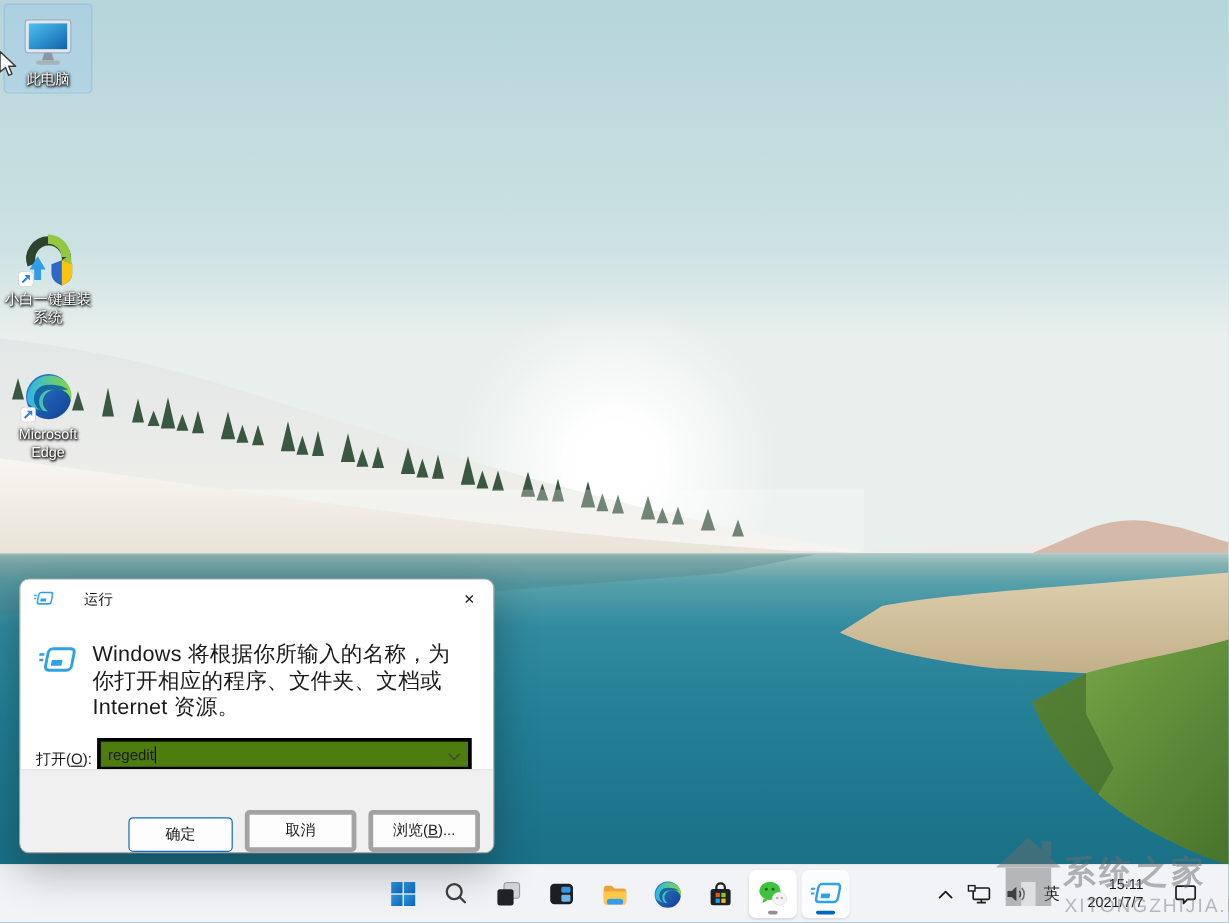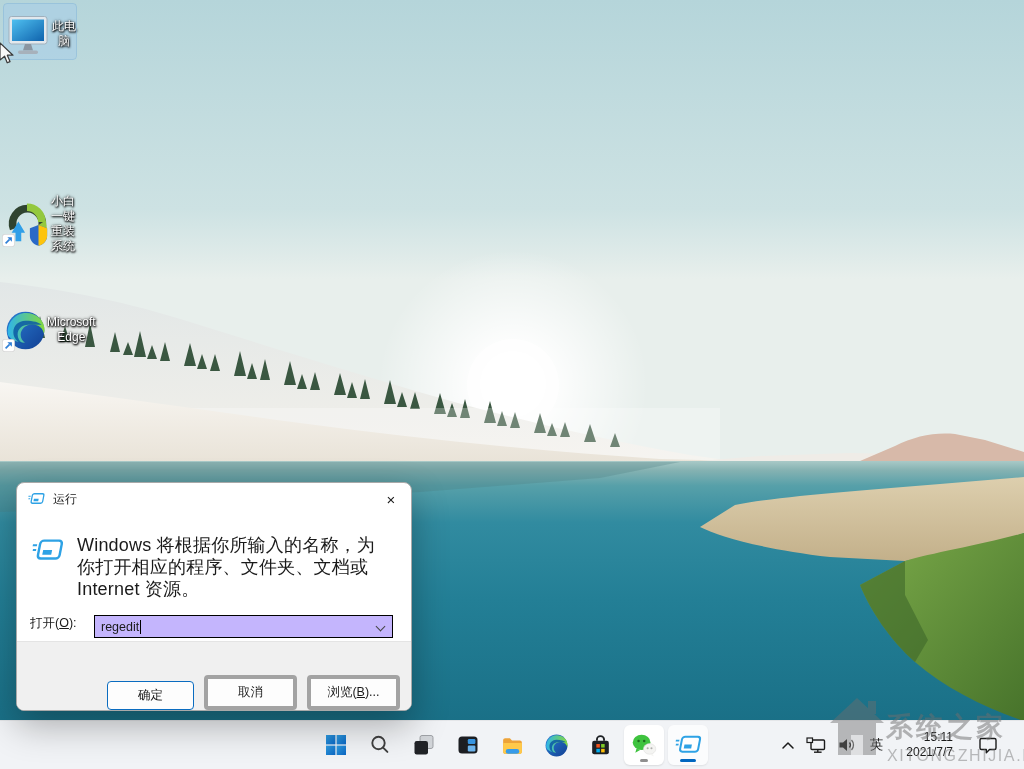--- a/index.html
+++ b/index.html
@@ -3,43 +3,43 @@
 <meta charset="utf-8">
 <style>
   html,body{margin:0;padding:0;}
   .screen{position:relative;width:1024px;height:769px;overflow:hidden;
     font-family:"Liberation Sans","DejaVu Sans",sans-serif;background:#bcd8dc;}
   svg{display:block;}
   .wallpaper{position:absolute;left:0;top:0;z-index:0;}
 
   
   .icon-cell{position:absolute;left:4px;width:72px;padding:4px 0 3px 0;border-radius:3px;
-    display:flex;flex-direction:row;align-items:center;z-index:2;cursor:default;}
+    display:flex;flex-direction:column;align-items:center;z-index:2;cursor:default;}
   .icon-cell.selected{background:rgba(165,205,235,.45);outline:1px solid rgba(130,180,220,.55);}
   .icon-art{position:relative;height:48px;display:flex;align-items:flex-end;justify-content:center;}
   .badge{position:absolute;left:-2px;bottom:0;}
   .icon-label{margin-top:3px;font-size:12px;line-height:15px;color:#fff;text-align:center;max-width:72px;
     text-shadow:0 1px 2px rgba(0,0,0,.95),0 0 3px rgba(0,0,0,.8),1px 1px 2px rgba(0,0,0,.9);}
 
   .cursor{position:absolute;left:-2px;top:42px;z-index:6;}
 
   
   .run-dialog{position:absolute;left:16px;top:482px;width:394px;height:227px;background:#fff;
     border:1px solid #a9a9a9;border-radius:8px;box-shadow:0 14px 36px rgba(0,0,0,.30);
     z-index:30;overflow:hidden;color:#1a1a1a;}
-  .rd-titlebar{height:32px;display:flex;align-items:center;padding:0 0 0 11px;}
+  .rd-titlebar{height:32px;display:flex;align-items:center;padding:0 0 0 11px;gap:17px;}
   .rd-title{margin-left:8px;font-size:12px;color:#191919;}
   .rd-close{margin-left:auto;width:40px;height:32px;display:flex;align-items:center;justify-content:center;
     font-size:15px;color:#1a1a1a;border-top-right-radius:8px;}
   .rd-body{display:flex;gap:13px;padding:19px 16px 0 15px;}
   .rd-desc{font-size:18px;line-height:22px;letter-spacing:.2px;width:308px;}
-  .rd-input-row{display:flex;align-items:flex-start;padding:15px 18px 0 13px;gap:13px;}
+  .rd-input-row{display:flex;align-items:flex-end;padding:15px 18px 0 13px;}
   .rd-open-label{font-size:12.5px;width:51px;flex:none;}
   .rd-open-label u{text-decoration:underline;}
-  .rd-combo{position:relative;flex:1;height:21px;background:#c4b5fd;border:1px solid #000000;
+  .rd-combo{position:relative;flex:1;height:21px;background:#4d7c0f;border:3px solid #000000;
     display:flex;align-items:center;padding:0 20px 0 6px;font-size:12.5px;}
   .rd-caret{width:1px;height:14px;background:#000;margin-left:1px;}
   .rd-chevron{position:absolute;right:8px;top:7px;width:6px;height:6px;
     border-right:1.4px solid #444;border-bottom:1.4px solid #444;transform:rotate(45deg);}
   .rd-footer{position:absolute;left:0;right:0;bottom:0;height:68px;background:#f0f0f0;
     border-top:1px solid #e4e4e4;display:flex;align-items:flex-end;justify-content:flex-end;
     gap:10px;padding-right:11px;}
   .rd-btn{width:85px;height:27px;background:#fdfdfd;border:4px solid #a3a3a3;border-radius:4px;
     font-size:12.5px;color:#1a1a1a;display:flex;align-items:center;justify-content:center;}
   .rd-btn.default{border:1.5px solid #0a6cc0;}

